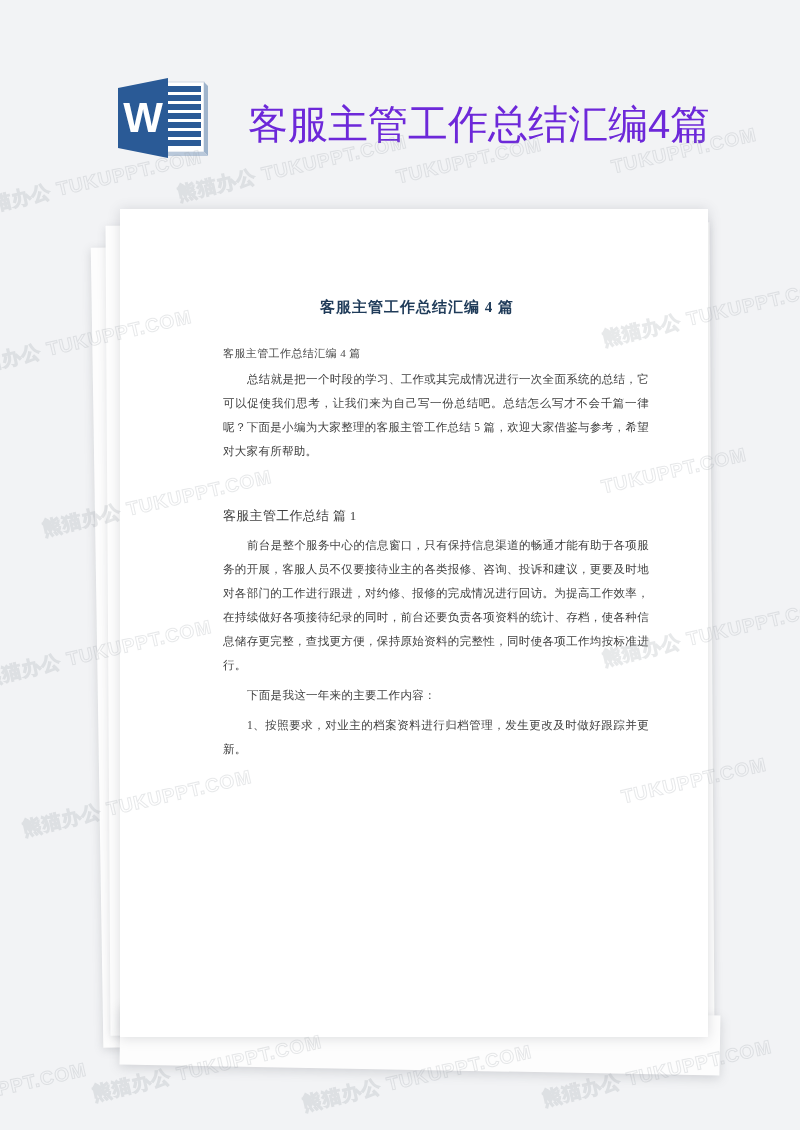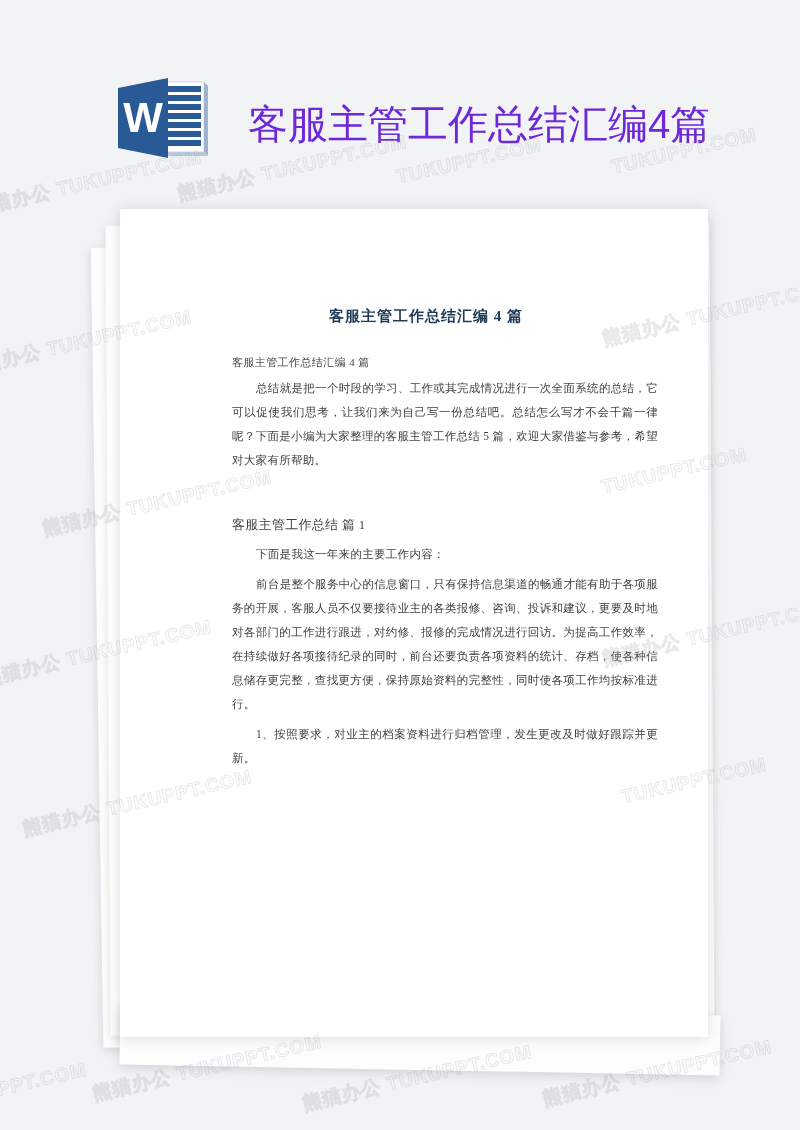--- a/index.html
+++ b/index.html
@@ -119,21 +119,21 @@
     z-index: 8;
   }
 
   
   .doc {
     position: absolute;
     left: 120px;
     top: 209px;
     width: 588px;
     height: 828px;
-    padding: 12px;
+    padding: 3px;
     z-index: 20;
     overflow: hidden;
     font-family: "Liberation Serif", "DejaVu Serif", serif;
     color: #3b3b3b;
   }
   .doc-inner {
     padding: 86px 62px 0 100px;
   }
   .doc-title {
     text-align: center;
@@ -215,23 +215,23 @@
     <p class="doc-subline">客服主管工作总结汇编 4 篇</p>
 
     <p class="doc-p">总结就是把一个时段的学习、工作或其完成情况进行一次全面系统的总结，它可以促使我们思考，让我们来为自己写一份总结吧。总结怎么写才不会千篇一律呢？下面是小编为大家整理的客服主管工作总结 5 篇，欢迎大家借鉴与参考，希望对大家有所帮助。</p>
 
     <div class="spacer-sm"></div>
 
     <p class="doc-heading">客服主管工作总结  篇 1</p>
 
 
 
+    <p class="doc-p">前台是整个服务中心的信息窗口，只有保持信息渠道的畅通才能有助于各项服务的开展，客服人员不仅要接待业主的各类报修、咨询、投诉和建议，更要及时地对各部门的工作进行跟进，对约修、报修的完成情况进行回访。为提高工作效率，在持续做好各项接待纪录的同时，前台还要负责各项资料的统计、存档，使各种信息储存更完整，查找更方便，保持原始资料的完整性，同时使各项工作均按标准进行。</p>
+
     <p class="doc-p">下面是我这一年来的主要工作内容：</p>
-
-    <p class="doc-p">前台是整个服务中心的信息窗口，只有保持信息渠道的畅通才能有助于各项服务的开展，客服人员不仅要接待业主的各类报修、咨询、投诉和建议，更要及时地对各部门的工作进行跟进，对约修、报修的完成情况进行回访。为提高工作效率，在持续做好各项接待纪录的同时，前台还要负责各项资料的统计、存档，使各种信息储存更完整，查找更方便，保持原始资料的完整性，同时使各项工作均按标准进行。</p>
 
     <p class="doc-p">1、按照要求，对业主的档案资料进行归档管理，发生更改及时做好跟踪并更新。</p>
 
   </div>
 </div>
 
 <div class="watermark-layer">
   <div class="wm" style="left:-30px;  top:170px;">熊猫办公 TUKUPPT.COM</div>
   <div class="wm" style="left:175px;  top:155px;">熊猫办公 TUKUPPT.COM</div>
   <div class="wm" style="left:395px;  top:150px;">TUKUPPT.COM</div>

